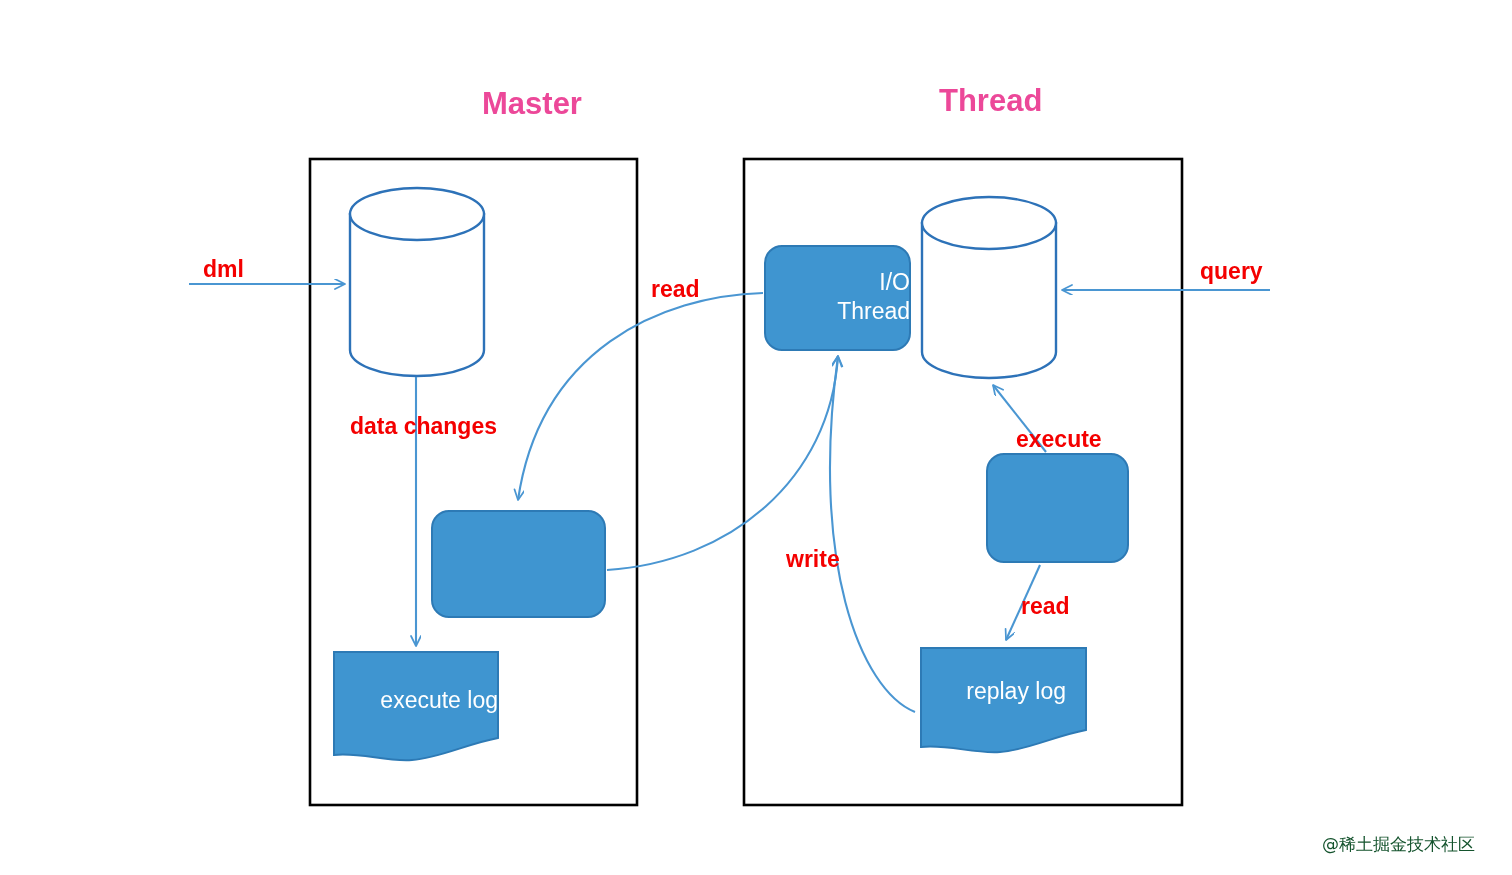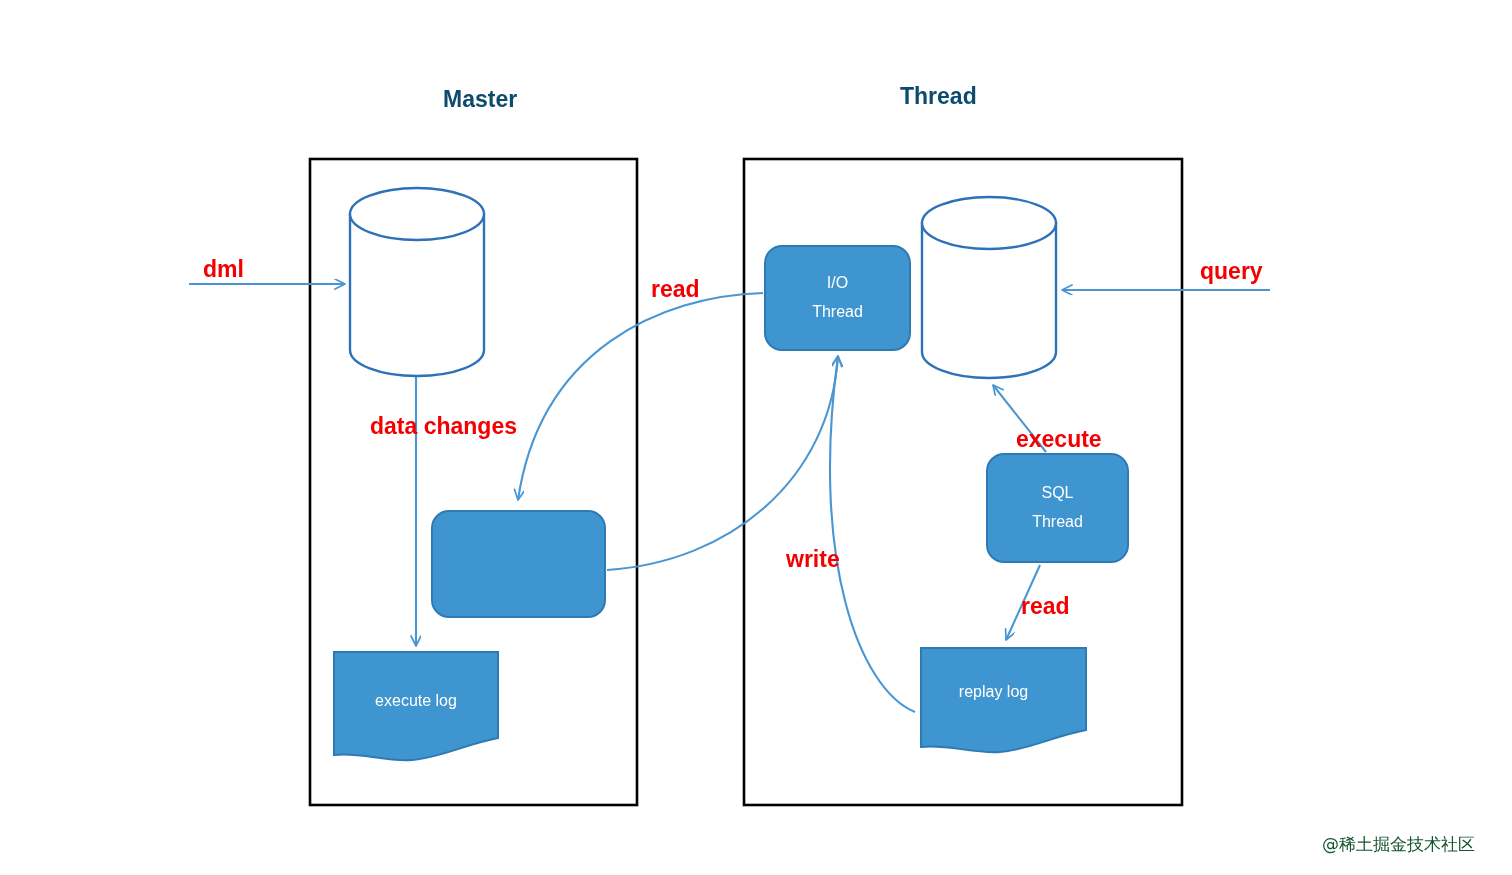--- a/index.html
+++ b/index.html
@@ -20,37 +20,38 @@
   svg.layer {
     position: absolute;
     left: 0;
     top: 0;
     width: 1512px;
     height: 875px;
   }
   .group-title {
     position: absolute;
     font-weight: bold;
-    font-size: 23px;
-    color: #0c4a6e;
+    font-size: 31px;
+    color: #ec4899;
     white-space: nowrap;
+    margin-left: 39px;
   }
   .red-label {
     position: absolute;
     font-weight: bold;
     font-size: 23px;
     color: #f40000;
     white-space: nowrap;
   }
   .shape-label {
     position: absolute;
     color: #ffffff;
-    font-size: 16px;
+    font-size: 23px;
     line-height: 29px;
-    text-align: center;
+    text-align: right;
     white-space: pre;
     pointer-events: none;
   }
   .watermark {
     position: absolute;
     font-size: 17px;
     color: #14532d;
     white-space: nowrap;
     font-family: "DejaVu Sans", sans-serif;
   }
@@ -104,33 +105,31 @@
 
     <path d="M1046,452 L993,385" fill="none" stroke="#4a96d2" stroke-width="2.1" marker-end="url(#arrowOpen)"></path>
 
     <path d="M1270,290 L1062,290" fill="none" stroke="#4a96d2" stroke-width="2.1" marker-end="url(#arrowOpen)"></path>
   </svg>
 
   <div class="group-title" style="left:443px; top:86px;">Master</div>
   <div class="group-title" style="left:900px; top:83px;">Thread</div>
 
   <div class="red-label" style="left:203px; top:256px;">dml</div>
-  <div class="red-label" style="left:350px; top:413px;margin-left:20px;">data changes</div>
+  <div class="red-label" style="left:350px; top:413px;">data changes</div>
   <div class="red-label" style="left:651px; top:276px;">read</div>
   <div class="red-label" style="left:786px; top:546px;">write</div>
   <div class="red-label" style="left:1200px; top:258px;">query</div>
   <div class="red-label" style="left:1016px; top:412px;margin-top:14px;">execute</div>
   <div class="red-label" style="left:1021px; top:593px;">read</div>
 
 
   <div class="shape-label" style="left:334px; top:686px; width:164px;">execute log</div>
 
   <div class="shape-label" style="left:765px; top:268px; width:145px;"><span>I/O</span>
 <span>Thread</span></div>
 
-  <div class="shape-label" style="left:987px; top:478px; width:141px;"><span>SQL</span>
-<span>Thread</span></div>
 
   <div class="shape-label" style="left:921px; top:677px; width:145px;">replay log</div>
 
   <div class="watermark" style="left:1322px; top:833px;">@稀土掘金技术社区</div>
 
 </div>
 
 </body></html>

